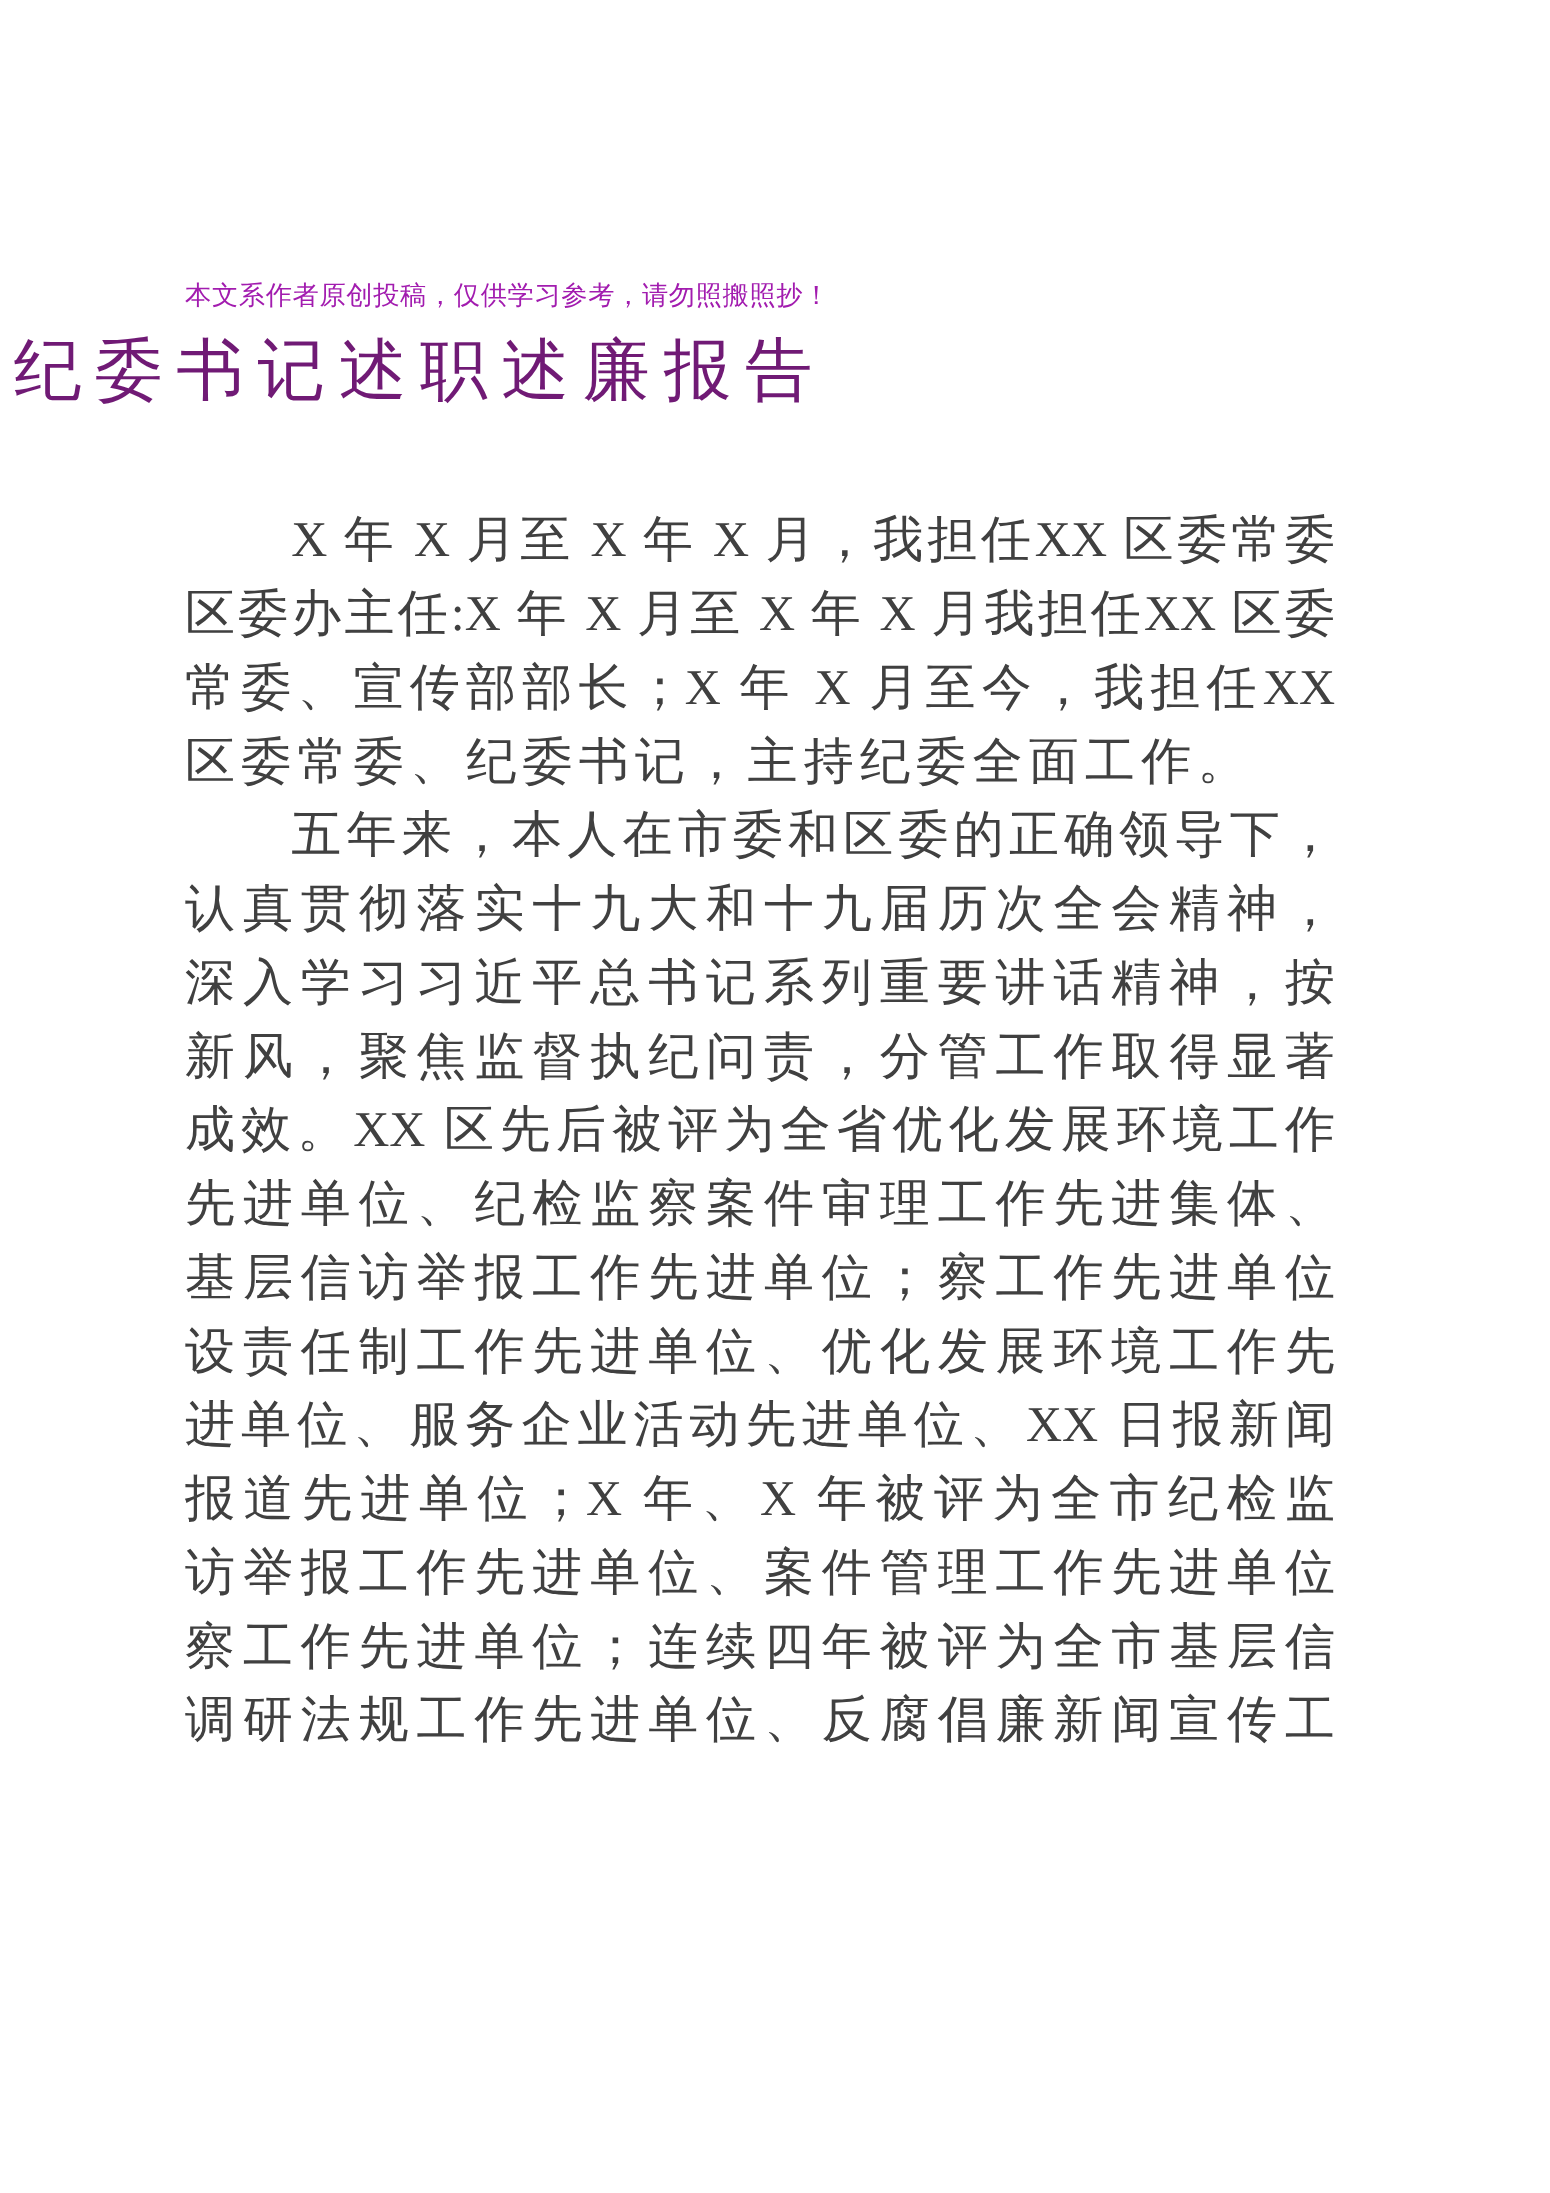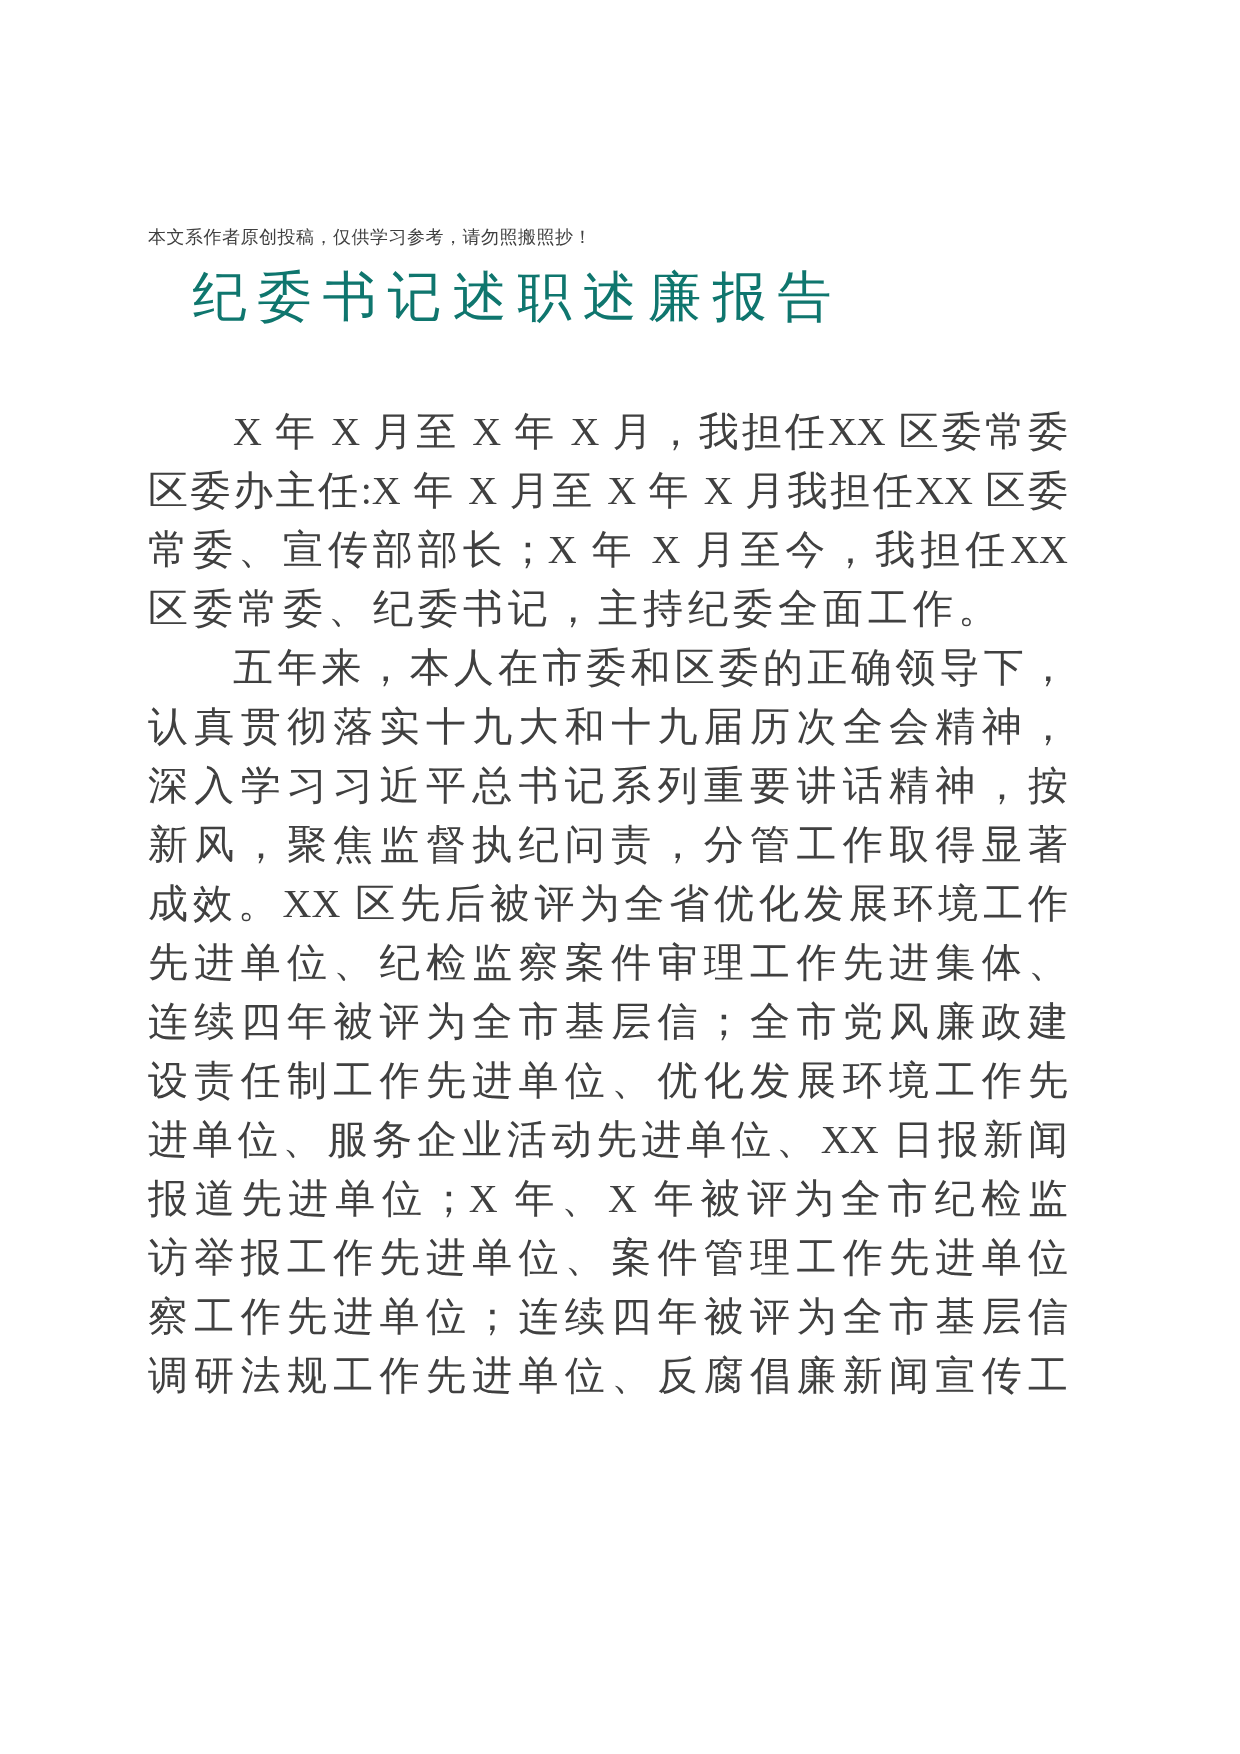--- a/index.html
+++ b/index.html
@@ -13,39 +13,38 @@
     height: 1754px;
     background: #ffffff;
     color: #000000;
     overflow: hidden;
   }
   .note {
     position: absolute;
     left: 148px;
     top: 224px;
     font-family: "Liberation Sans", "DejaVu Sans", sans-serif;
-    font-size: 18px;
+    font-size: 21px;
     line-height: 26px;
     letter-spacing: 0.5px;
-    color: #404040;
+    color: #a21caf;
     white-space: nowrap;
   }
   .title {
     position: absolute;
     left: 0;
     top: 266px;
     width: 1024px;
-    text-align: center;
     font-family: "Liberation Sans", "DejaVu Sans", sans-serif;
     font-size: 54px;
     line-height: 60px;
     font-weight: 500;
     letter-spacing: 11px;
     text-indent: 11px;
-    color: #0f766e;
+    color: #701a75;
     white-space: nowrap;
   }
   .body-text {
     position: absolute;
     left: 148px;
     top: 402px;
     width: 920px;
     font-family: "Liberation Serif", "DejaVu Serif", serif;
     font-size: 40px;
     color: #404040;
@@ -81,21 +80,21 @@
     <div class="line">区委办主任:X 年 X 月至 X 年 X 月我担任XX 区委</div>
     <div class="line">常委、宣传部部长；X 年 X 月至今，我担任XX</div>
     <div class="line para-end">区委常委、纪委书记，主持纪委全面工作。</div>
 
     <div class="line indent">五年来，本人在市委和区委的正确领导下，</div>
     <div class="line">认真贯彻落实十九大和十九届历次全会精神，</div>
     <div class="line">深入学习习近平总书记系列重要讲话精神，按</div>
     <div class="line">新风，聚焦监督执纪问责，分管工作取得显著</div>
     <div class="line">成效。XX 区先后被评为全省优化发展环境工作</div>
     <div class="line">先进单位、纪检监察案件审理工作先进集体、</div>
-    <div class="line">连续四年被评为全市基层信；全市党风廉政建</div>
+    <div class="line">基层信访举报工作先进单位；察工作先进单位</div>
     <div class="line">设责任制工作先进单位、优化发展环境工作先</div>
     <div class="line">进单位、服务企业活动先进单位、XX 日报新闻</div>
     <div class="line">报道先进单位；X 年、X 年被评为全市纪检监</div>
     <div class="line">访举报工作先进单位、案件管理工作先进单位</div>
     <div class="line">察工作先进单位；连续四年被评为全市基层信</div>
     <div class="line">调研法规工作先进单位、反腐倡廉新闻宣传工</div>
   </div>
 
 </div>
 

